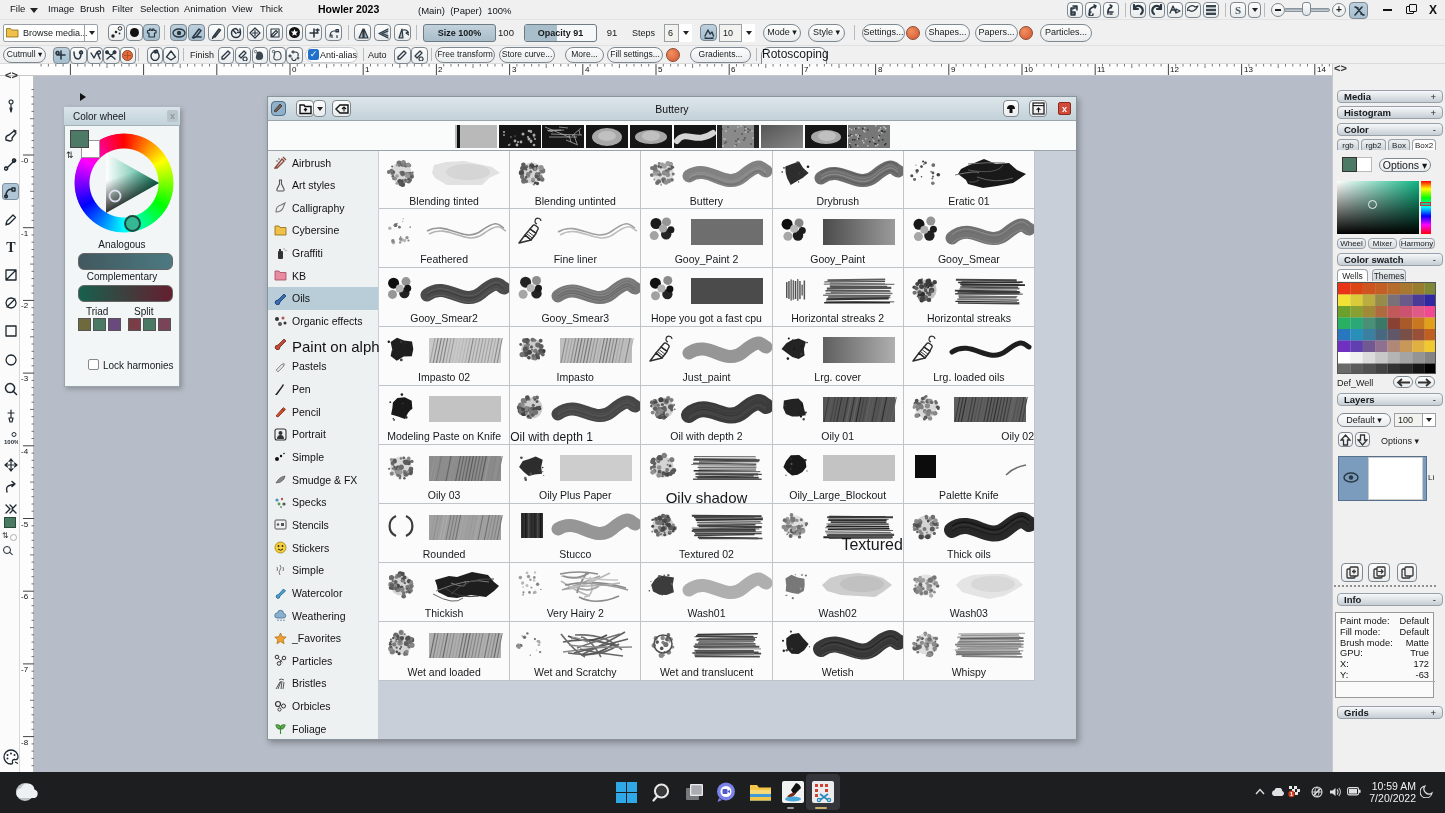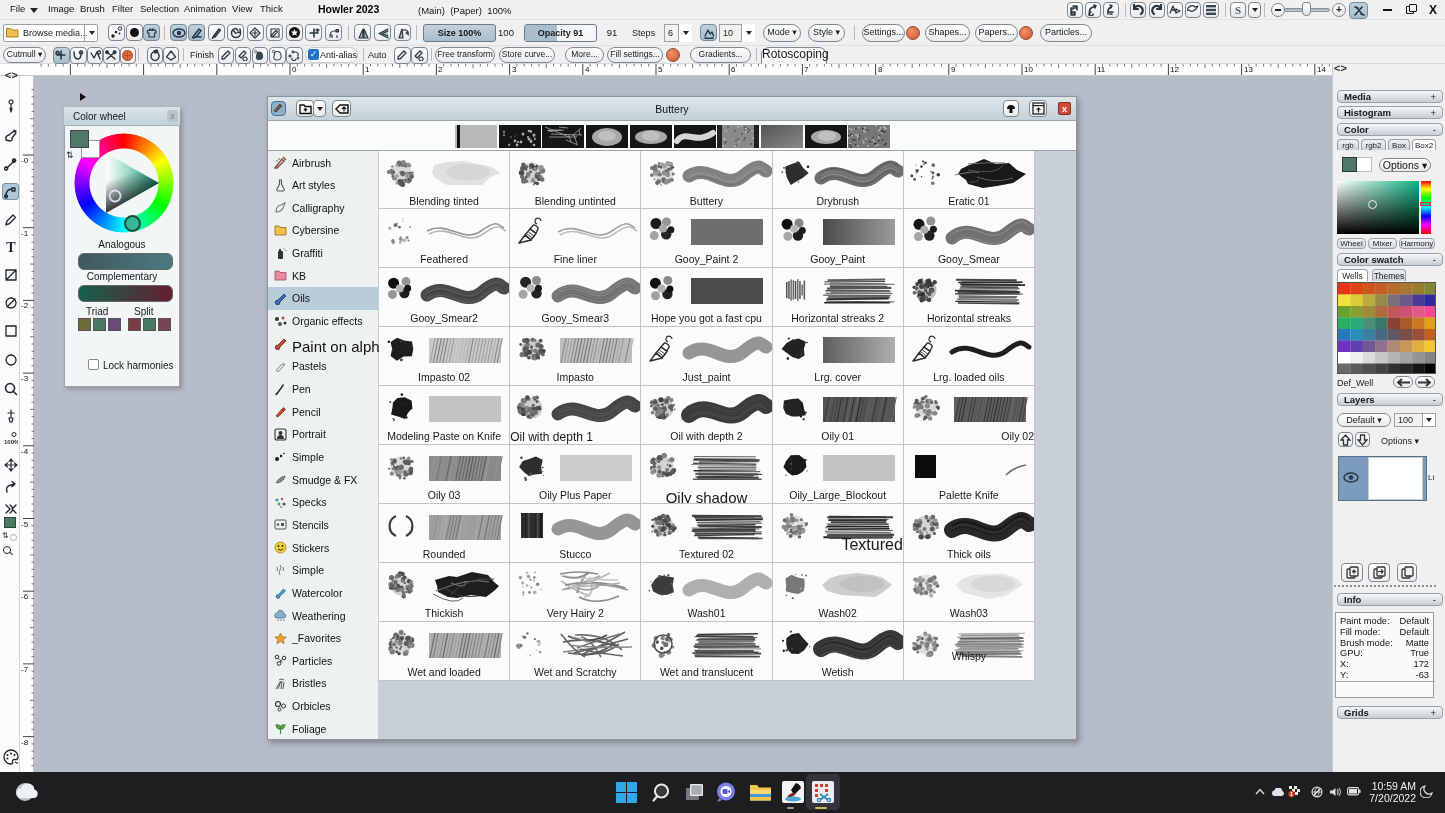--- a/index.html
+++ b/index.html
@@ -3182,21 +3182,21 @@
         <line x1="8.6" y1="24.4" x2="73.5" y2="24.3" stroke="#8b8b8b" stroke-width="1.9"></line>
         <line x1="12.0" y1="25.8" x2="75.6" y2="25.1" stroke="#9a9a9a" stroke-width="1.2"></line>
         <line x1="9.8" y1="27.3" x2="70.5" y2="26.9" stroke="#696969" stroke-width="1.4"></line>
         <line x1="6.8" y1="28.2" x2="75.3" y2="28.7" stroke="#b0b0b0" stroke-width="1.8"></line>
         <line x1="7.9" y1="29.9" x2="72.1" y2="29.9" stroke="#838383" stroke-width="1.7"></line>
         <line x1="8.5" y1="31.0" x2="72.3" y2="31.7" stroke="#808080" stroke-width="1.8"></line>
         <line x1="7.9" y1="32.6" x2="73.7" y2="31.9" stroke="#707070" stroke-width="1.1"></line>
         <line x1="13.8" y1="34.1" x2="74.4" y2="34.8" stroke="#7e7e7e" stroke-width="2.0"></line>
       </g>
     </svg>
-    <div style="position:absolute;left:0;top:28px;width:100%;text-align:center;font-size:10.5px;color:#16191c;white-space:nowrap">Whispy</div>
+    <div style="position:absolute;left:0;top:44px;width:100%;text-align:center;font-size:10.5px;color:#16191c;white-space:nowrap">Whispy</div>
   </div>
 <div class="abs" style="left:0;top:772px;width:1445px;height:41px;background:#1d1e20"></div>
 <svg class="abs" style="left:12px;top:778px" width="30" height="28" viewBox="0 0 30 28">
     <circle cx="13" cy="14" r="9" fill="#bfc4c9"></circle>
     <path d="M8,20 a5,5 0 0,1 1,-9.8 a7,7 0 0,1 13.5,1.2 a4.5,4.5 0 0,1 0,8.6 z" fill="#eef1f4"></path>
   </svg>
 <div class="abs" style="left:806px;top:774px;width:34px;height:36px;background:#33353a;border-radius:4px"></div>
 <div class="abs" style="left:614px;top:780px;width:24px;height:24px;display:flex;align-items:center;justify-content:center">
     <svg width="21" height="21" viewBox="0 0 21 21">
       <rect x="0" y="0" width="10" height="10" fill="#2fa8e8"></rect>

